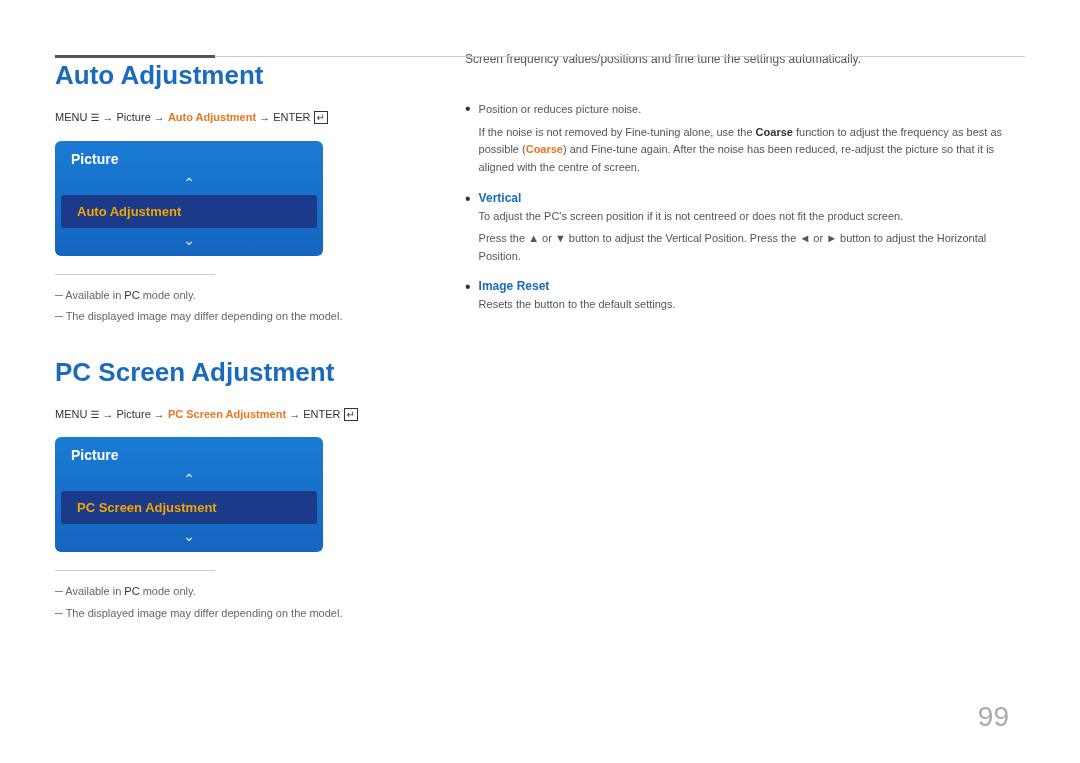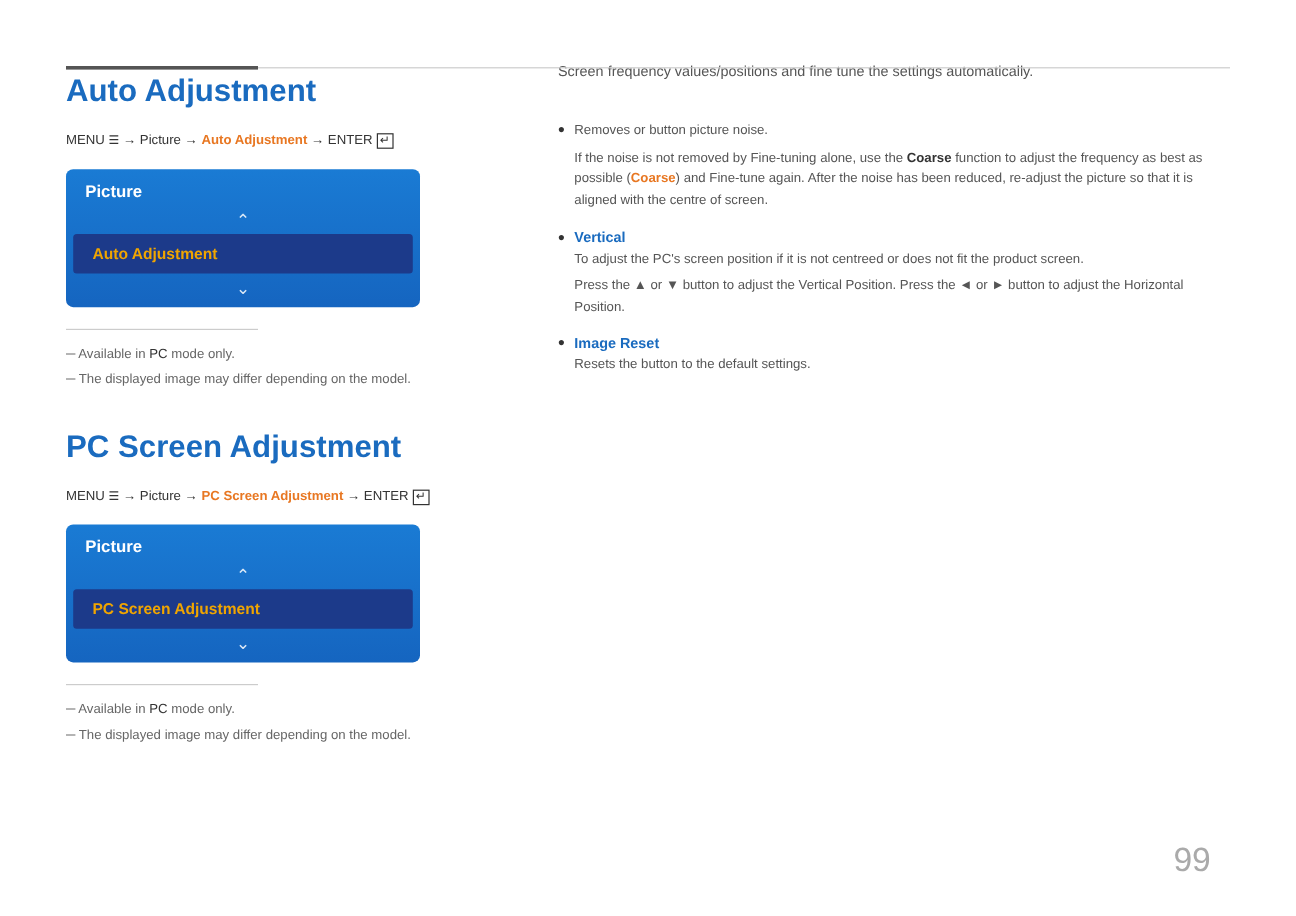--- a/index.html
+++ b/index.html
@@ -70,21 +70,21 @@
       color: #e87722;
       font-weight: bold;
     }
 
     
     .picture-box {
       background: linear-gradient(180deg, #1a7bd4 0%, #1565c0 100%);
       border-radius: 6px;
       padding: 0;
       overflow: hidden;
-      width: 295px;
+      width: 268px;
     }
 
     .picture-box-header {
       padding: 10px 16px 6px 16px;
       color: #fff;
       font-size: 14px;
       font-weight: bold;
     }
 
     .picture-box-arrow-up {
@@ -260,21 +260,21 @@
 
   <div class="right-column">
 
     <p class="right-intro">Screen frequency values/positions and fine tune the settings automatically.</p>
 
     <div class="bullet-section">
 
       <div class="bullet-item">
         <span class="bullet-dot">•</span>
         <div class="bullet-content">
-          <p class="bullet-body">Removes or button picture noise.</p>
+          <p class="bullet-body">Position or reduces picture noise.</p>
           <p class="bullet-body" style="margin-top:5px;">
             If the noise is not removed by Fine-tuning alone, use the <span class="bold">Coarse</span> function to adjust the frequency as best as possible (<span class="orange-bold">Coarse</span>) and Fine-tune again. After the noise has been reduced, re-adjust the picture so that it is aligned with the centre of screen.
           </p>
         </div>
       </div>
 
       <div class="bullet-item">
         <span class="bullet-dot">•</span>
         <div class="bullet-content">
           <div class="bullet-title">Vertical</div>

